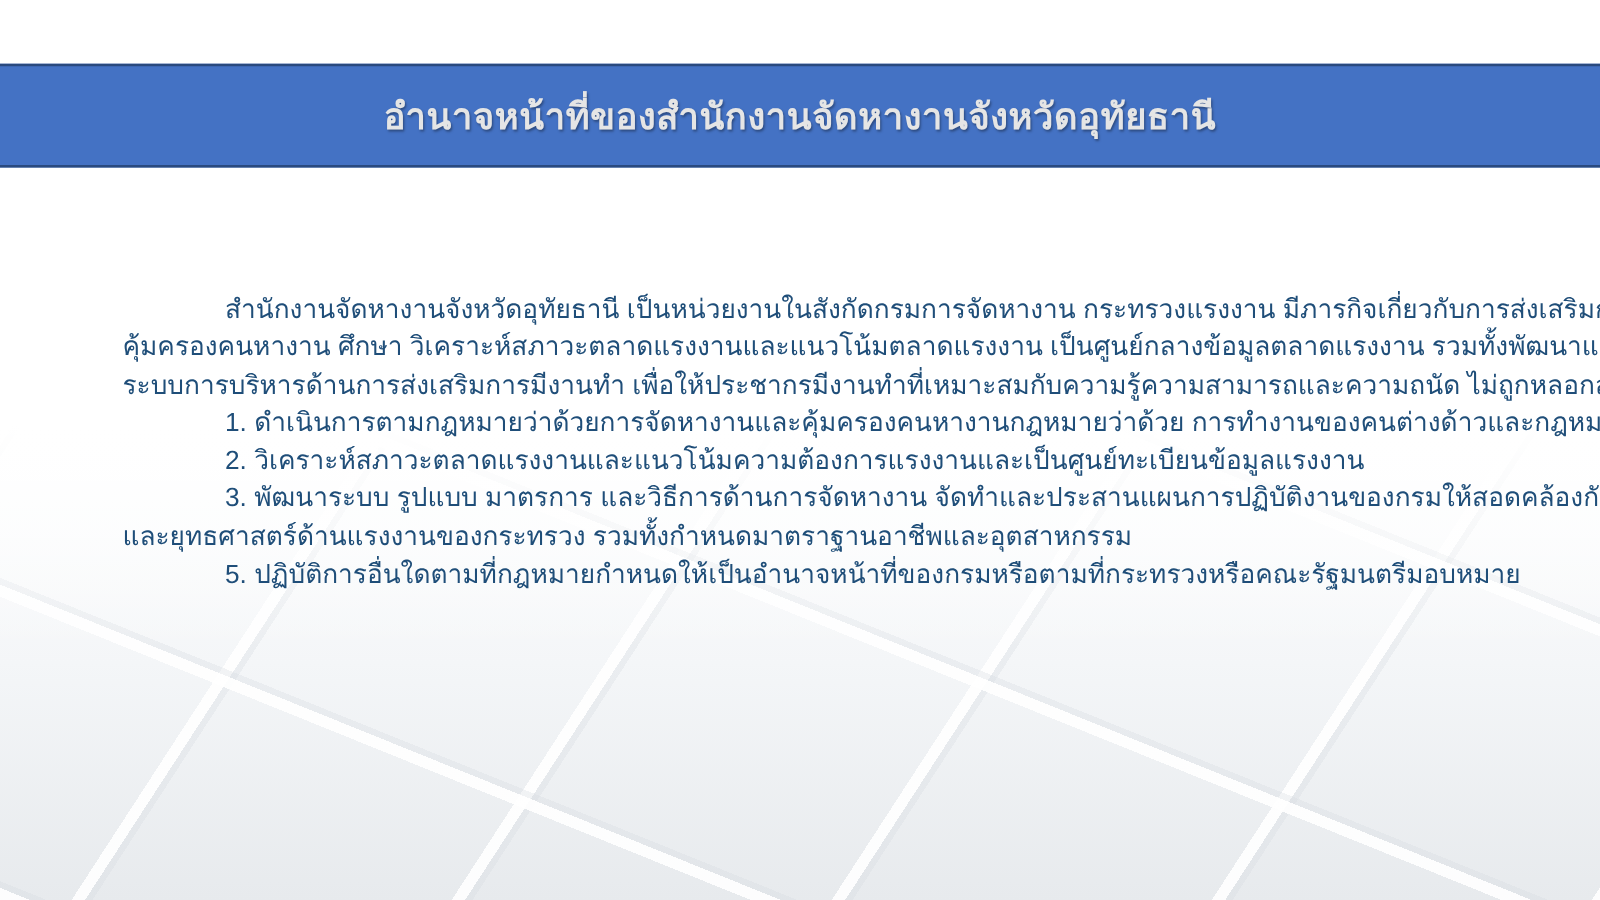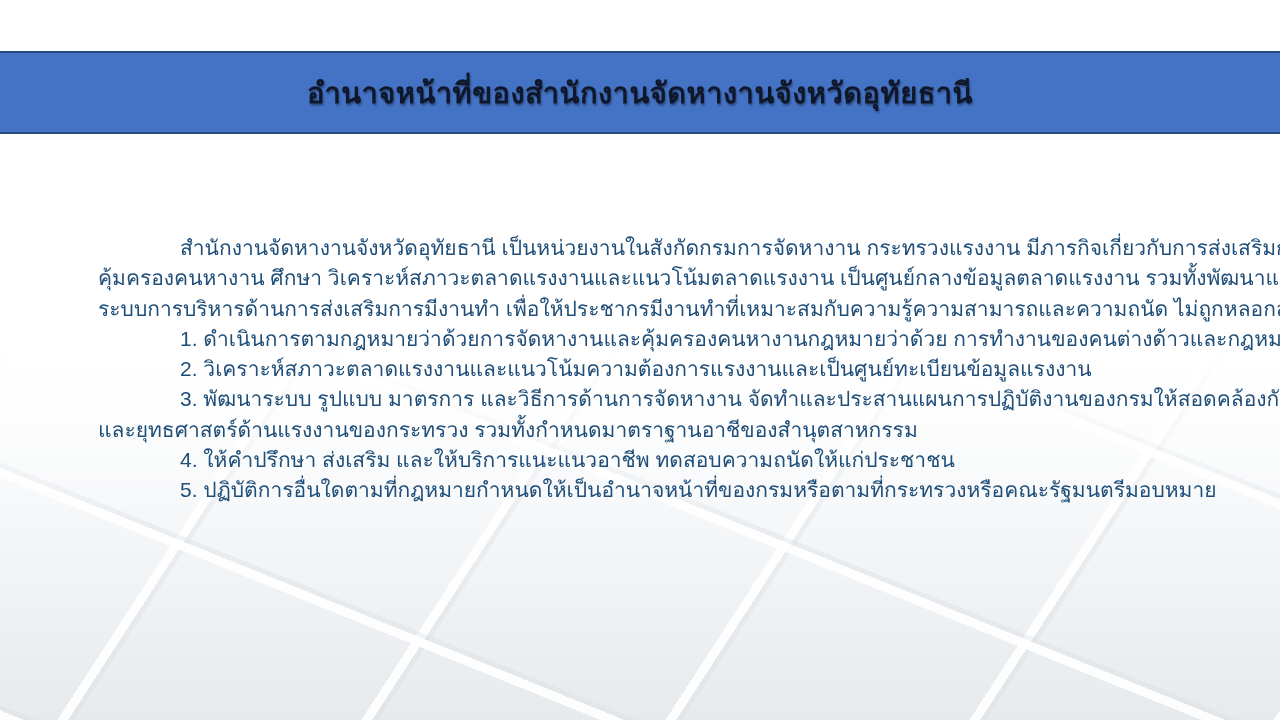--- a/index.html
+++ b/index.html
@@ -46,21 +46,21 @@
     height: 83px;
     background: #4472C4;
     border-top: 2px solid #2a4a7f;
     border-bottom: 2px solid #2a4a7f;
     display: flex;
     align-items: center;
     justify-content: center;
     z-index: 2;
   }
   .title-banner .page-title {
-    color: #0f172a;
+    color: #e5e5e5;
     font-size: 29px;
     font-weight: bold;
     letter-spacing: 0.5px;
     text-shadow: 1px 2px 2px rgba(0,0,0,0.35);
     white-space: nowrap;
   }
 
   .body-text {
     position: absolute;
     left: 98px;
@@ -91,18 +91,17 @@
     <div class="page-title">อำนาจหน้าที่ของสำนักงานจัดหางานจังหวัดอุทัยธานี</div>
   </div>
 
   <div class="body-text">
     <div class="body-line indent">สำนักงานจัดหางานจังหวัดอุทัยธานี เป็นหน่วยงานในสังกัดกรมการจัดหางาน กระทรวงแรงงาน มีภารกิจเกี่ยวกับการส่งเสริมการมีงานทำ</div>
     <div class="body-line">คุ้มครองคนหางาน ศึกษา วิเคราะห์สภาวะตลาดแรงงานและแนวโน้มตลาดแรงงาน เป็นศูนย์กลางข้อมูลตลาดแรงงาน รวมทั้งพัฒนาและส่งเสริม</div>
     <div class="body-line">ระบบการบริหารด้านการส่งเสริมการมีงานทำ เพื่อให้ประชากรมีงานทำที่เหมาะสมกับความรู้ความสามารถและความถนัด ไม่ถูกหลอกลวง</div>
     <div class="body-line indent">1. ดำเนินการตามกฎหมายว่าด้วยการจัดหางานและคุ้มครองคนหางานกฎหมายว่าด้วย การทำงานของคนต่างด้าวและกฎหมายอื่นที่เกี่ยวข้อง</div>
     <div class="body-line indent">2. วิเคราะห์สภาวะตลาดแรงงานและแนวโน้มความต้องการแรงงานและเป็นศูนย์ทะเบียนข้อมูลแรงงาน</div>
     <div class="body-line indent">3. พัฒนาระบบ รูปแบบ มาตรการ และวิธีการด้านการจัดหางาน จัดทำและประสานแผนการปฏิบัติงานของกรมให้สอดคล้องกับนโยบาย</div>
-    <div class="body-line">และยุทธศาสตร์ด้านแรงงานของกระทรวง รวมทั้งกำหนดมาตราฐานอาชีของสำนุตสาหกรรม</div>
-    <div class="body-line indent">4. ให้คำปรึกษา ส่งเสริม และให้บริการแนะแนวอาชีพ ทดสอบความถนัดให้แก่ประชาชน</div>
+    <div class="body-line">และยุทธศาสตร์ด้านแรงงานของกระทรวง รวมทั้งกำหนดมาตราฐานอาชีพและอุตสาหกรรม</div>
     <div class="body-line indent">5. ปฏิบัติการอื่นใดตามที่กฎหมายกำหนดให้เป็นอำนาจหน้าที่ของกรมหรือตามที่กระทรวงหรือคณะรัฐมนตรีมอบหมาย</div>
   </div>
 
 </div>
 
 </body></html>

